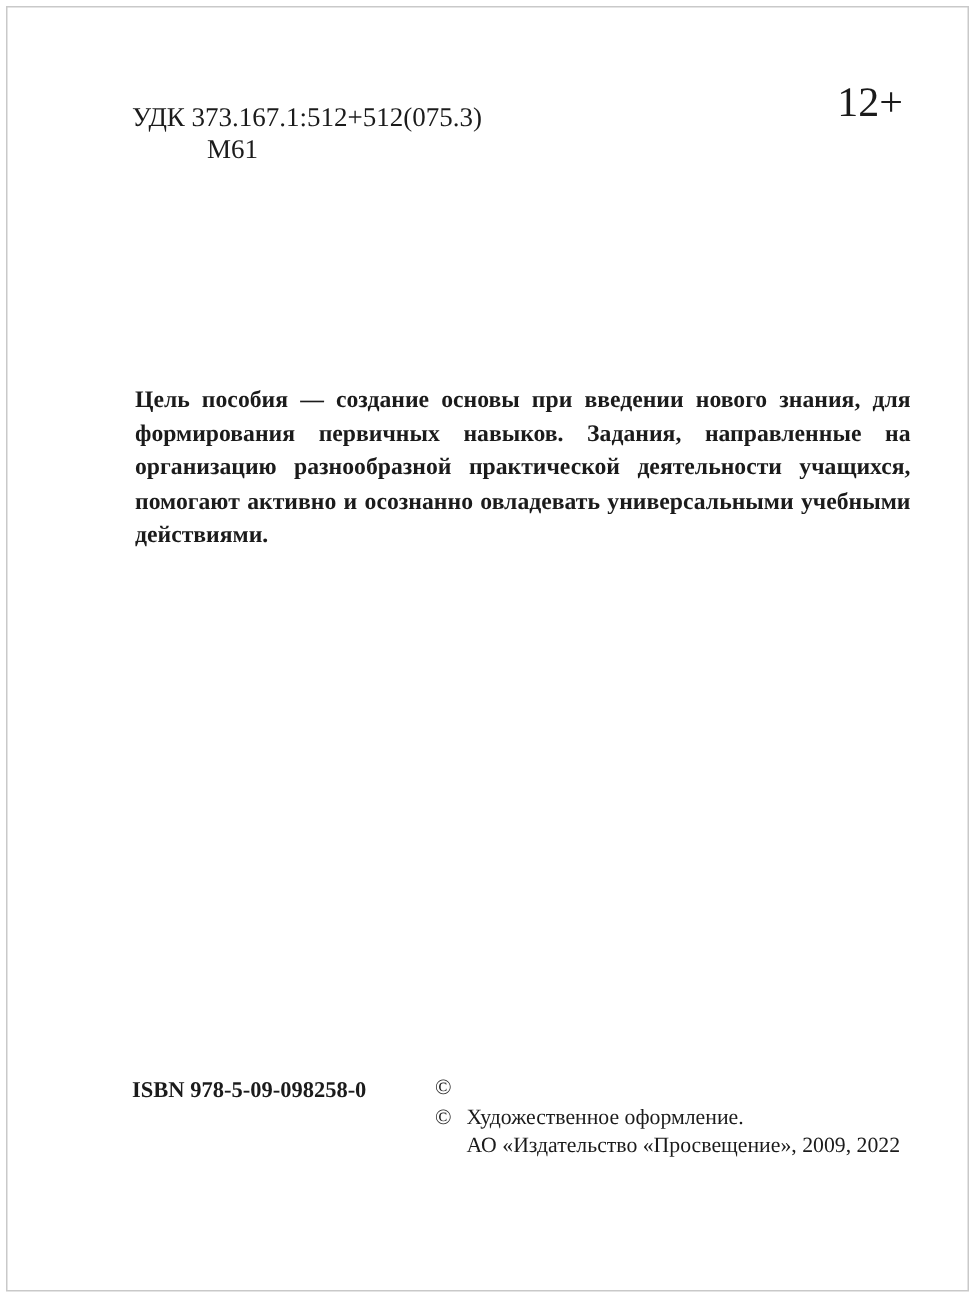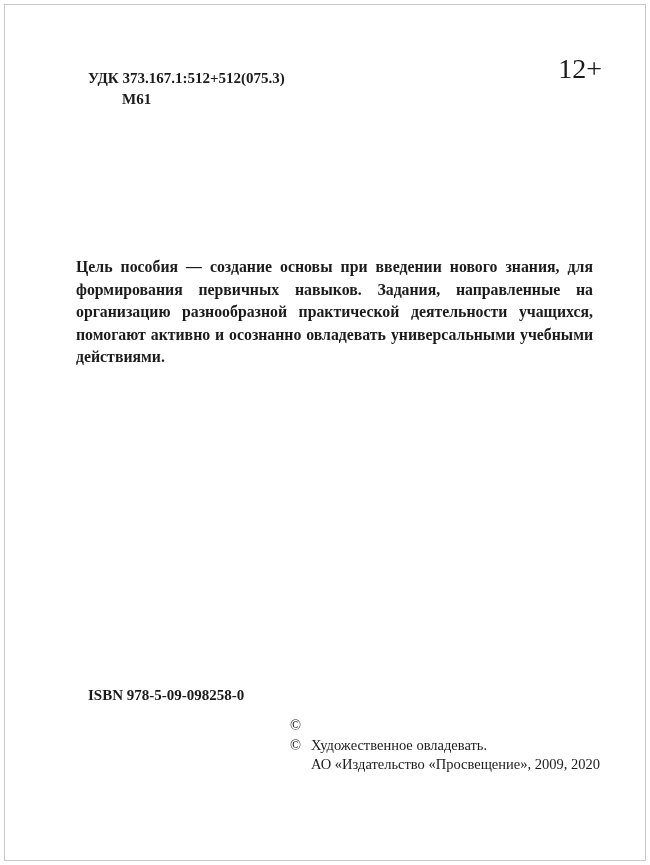--- a/index.html
+++ b/index.html
@@ -18,51 +18,51 @@
   .page-frame {
     position: absolute;
     inset: 4px;
     border: 1px solid #c9c9c9;
     pointer-events: none;
   }
   .codes-block {
     position: absolute;
     left: 88px;
     top: 68px;
-    font-size: 15px;
-    font-weight: bold;
+    font-size: 18px;
+    font-weight: normal;
     line-height: 21px;
     white-space: nowrap;
   }
   .codes-block .author-sign {
-    margin-left: 34px;
+    margin-left: 50px;
   }
   .age-rating {
     position: absolute;
     right: 48px;
     top: 56px;
     font-size: 28px;
     line-height: 26px;
     white-space: nowrap;
   }
   .annotation {
     position: absolute;
-    left: 76px;
+    left: 90px;
     top: 256px;
     width: 517px;
     margin: 0;
     font-size: 15.8px;
     font-weight: bold;
     line-height: 22.5px;
     text-align: justify;
   }
   .isbn {
     position: absolute;
     left: 88px;
-    top: 687px;
+    top: 719px;
     font-size: 15px;
     font-weight: bold;
     white-space: nowrap;
     text-align: right;
   }
   .copyright-block {
     position: absolute;
     left: 290px;
     top: 716px;
     font-size: 14.5px;
@@ -92,19 +92,19 @@
 <p class="annotation">Цель пособия — создание основы при введении нового знания, для формирования первичных навыков. Задания, направленные на организацию разнообразной практической деятельности учащихся, помогают активно и осознанно овладевать универсальными учебными действиями.</p>
 
 <div class="isbn">ISBN 978-5-09-098258-0</div>
 
 <div class="copyright-block">
   <div class="copyright-line">
     <span class="mark">©</span>
   </div>
   <div class="copyright-line">
     <span class="mark">©</span>
-    <span class="text">Художественное овладевать.</span>
+    <span class="text">Художественное оформление.</span>
   </div>
   <div class="copyright-line">
     <span class="mark"></span>
-    <span class="text">АО «Издательство «Просвещение», 2009, 2020</span>
+    <span class="text">АО «Издательство «Просвещение», 2009, 2022</span>
   </div>
 </div>
 
 </body></html>

